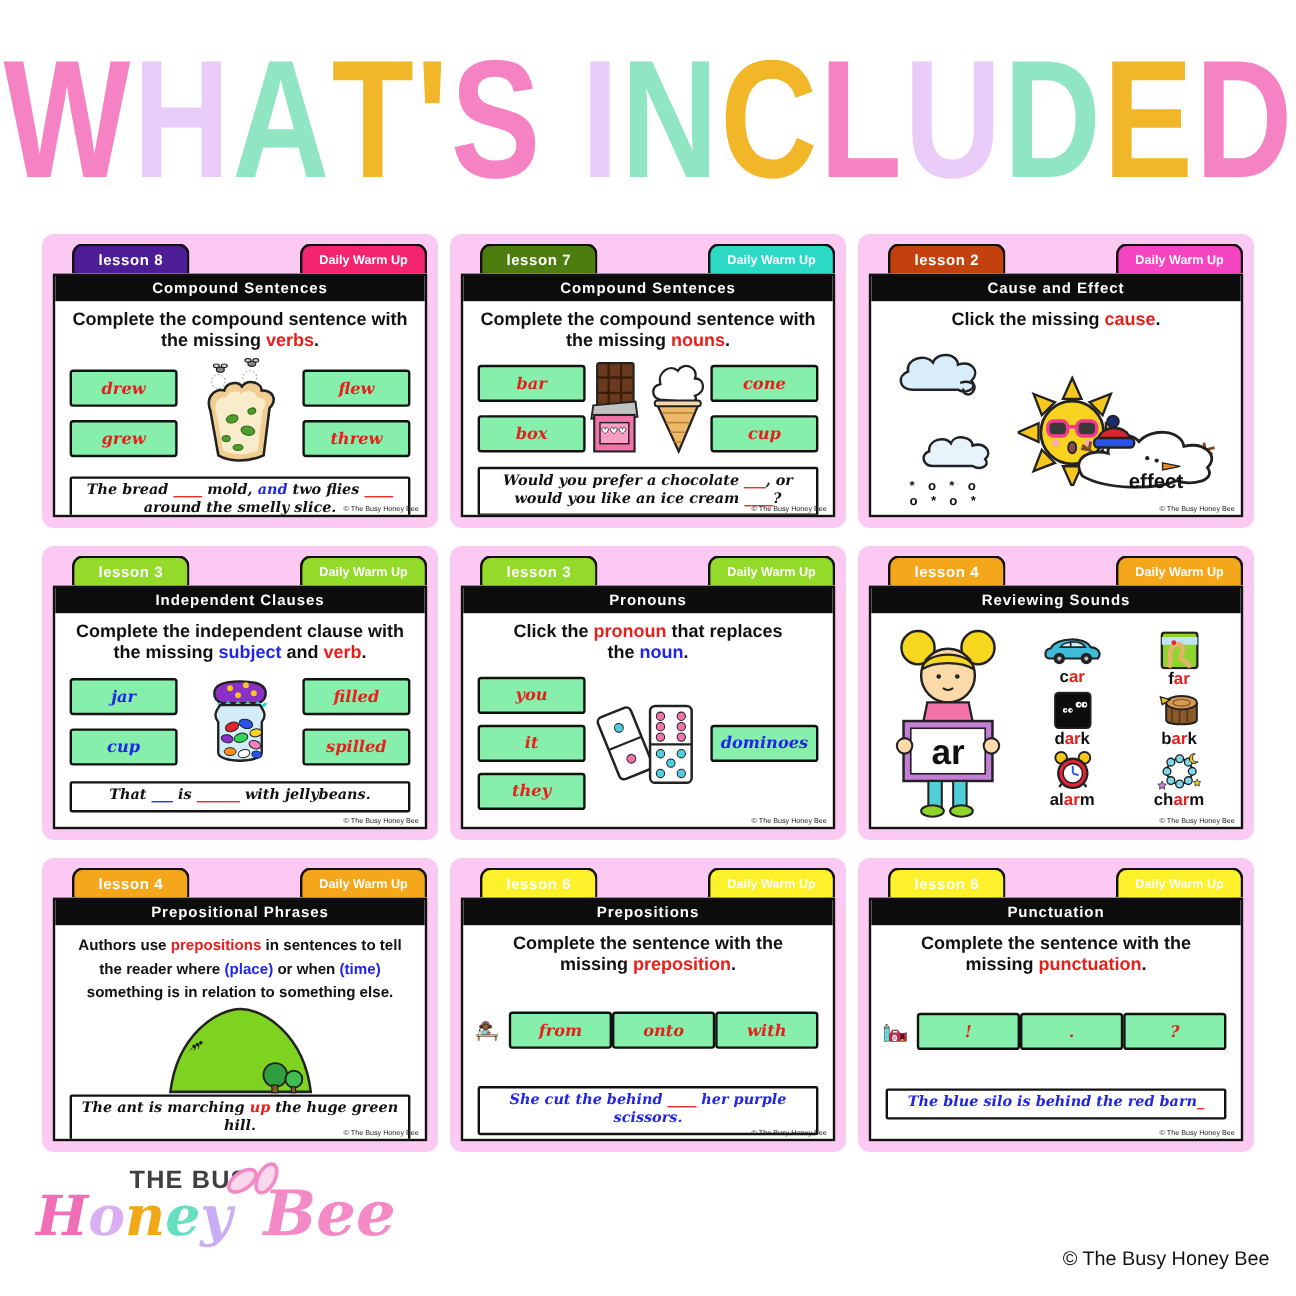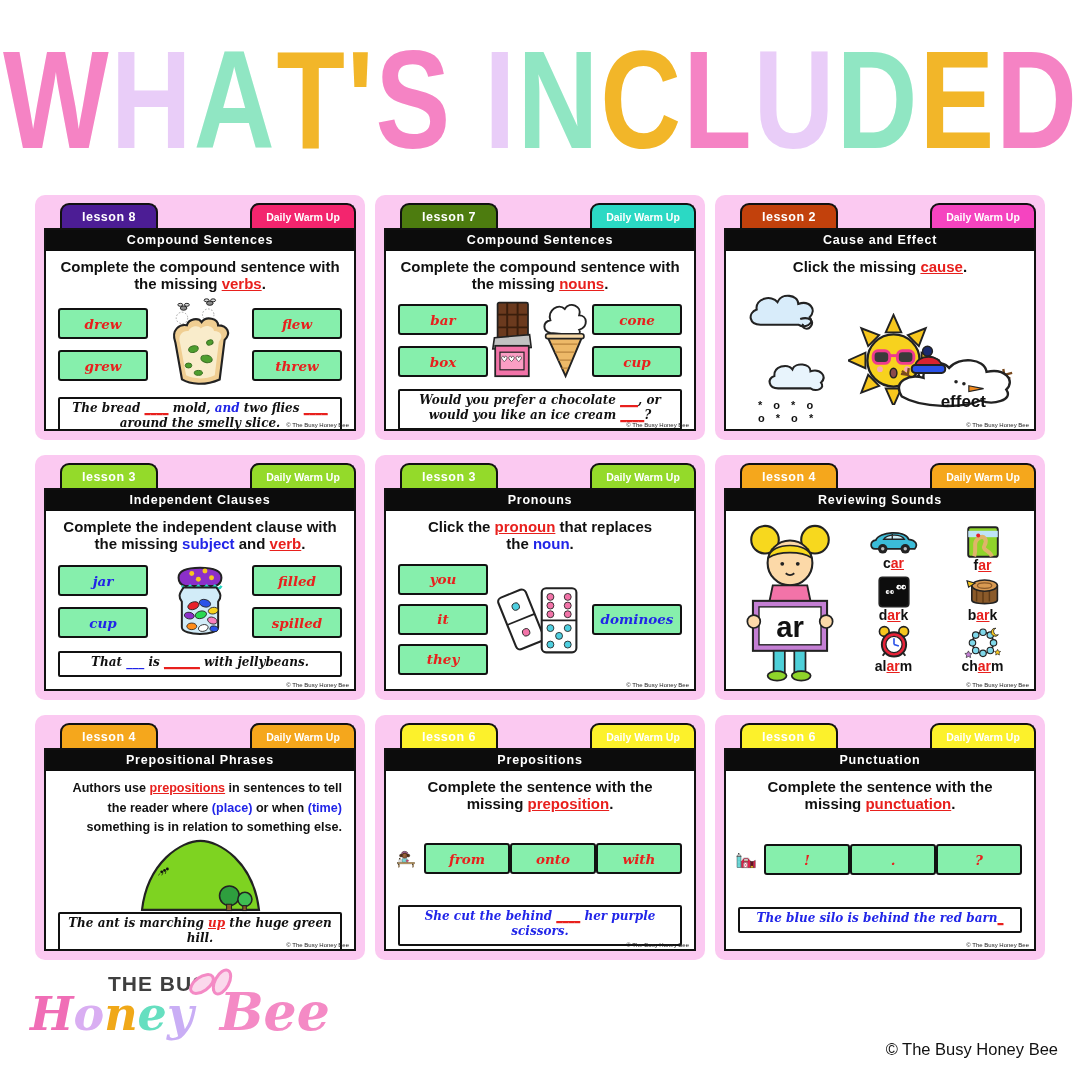--- a/index.html
+++ b/index.html
@@ -30,38 +30,38 @@
   .mid-row{flex:1;display:flex;align-items:center;justify-content:space-between;padding:0 2px;}
   .answer-col{display:flex;flex-direction:column;gap:11px;}
   .answer-box{width:90px;height:31px;background:#86efac;border:2.5px solid #111;border-radius:3px;
       display:flex;align-items:center;justify-content:center;font-style:italic;font-weight:bold;
       font-size:13.5px;color:#E8201D;font-family:"DejaVu Serif",serif;box-sizing:border-box;}
   .answer-box.blue{color:#2125E8;}
   .sentence-box{border:2.5px solid #111;border-radius:2px;margin:0 2px 9px;padding:2px 6px 4px;
       text-align:center;font-style:italic;font-weight:bold;font-size:12px;line-height:1.3;color:#111;
       font-family:"DejaVu Serif",serif;}
   .slide-copyright{position:absolute;right:5px;bottom:1px;font-size:6px;color:#222;}
-  .c-red{color:#E8201D;text-decoration:underline;} .c-blue{color:#2125E8;}
+  .c-red{color:#E8201D;} .c-blue{color:#2125E8;}
   
   .cause-area{flex:1;position:relative;}
   .windcloud{position:absolute;left:6px;top:10px;}
   .snowcloud{position:absolute;left:26px;bottom:30px;}
   .flakes{position:absolute;left:22px;bottom:0;font-size:11px;font-weight:bold;letter-spacing:4px;
           line-height:1.25;color:#111;}
   .sun-pos{position:absolute;left:112px;top:38px;}
   .snowman-pos{position:absolute;right:2px;top:52px;}
   .effect-label{position:absolute;right:38px;bottom:14px;font-weight:bold;font-size:17px;color:#111;}
   
   .row6{flex:1;display:flex;align-items:center;}
   .word-grid{flex:1;display:grid;grid-template-columns:1fr 1fr;row-gap:3px;column-gap:2px;
              justify-items:center;padding-left:4px;}
   .word-cell{display:flex;flex-direction:column;align-items:center;}
   .word{font-weight:bold;font-size:14px;line-height:1.05;color:#111;}
   
-  .paragraph{font-weight:bold;font-size:12.6px;line-height:1.55;text-align:right;margin:6px 2px 0;color:#111;}
+  .paragraph{font-weight:bold;font-size:12.6px;line-height:1.55;text-align:center;margin:6px 2px 0;color:#111;}
   .hill-wrap{flex:1;display:flex;justify-content:center;align-items:flex-end;}
   
   .mid-row-h{flex:1;display:flex;align-items:center;gap:6px;}
   .h-boxes{display:flex;flex:1;justify-content:space-between;padding:0 2px;}
   .h-boxes .answer-box{width:86px;}
   .sent-lift{margin-bottom:13px;}
   
   .logo{position:absolute;left:28px;top:972px;width:270px;height:100px;}
   .logo-top{position:absolute;left:80px;top:0;font-size:21px;font-weight:bold;color:#3F3F3F;letter-spacing:1px;}
   .logo-script{position:absolute;left:2px;top:14px;font-family:"DejaVu Serif",serif;font-style:italic;

